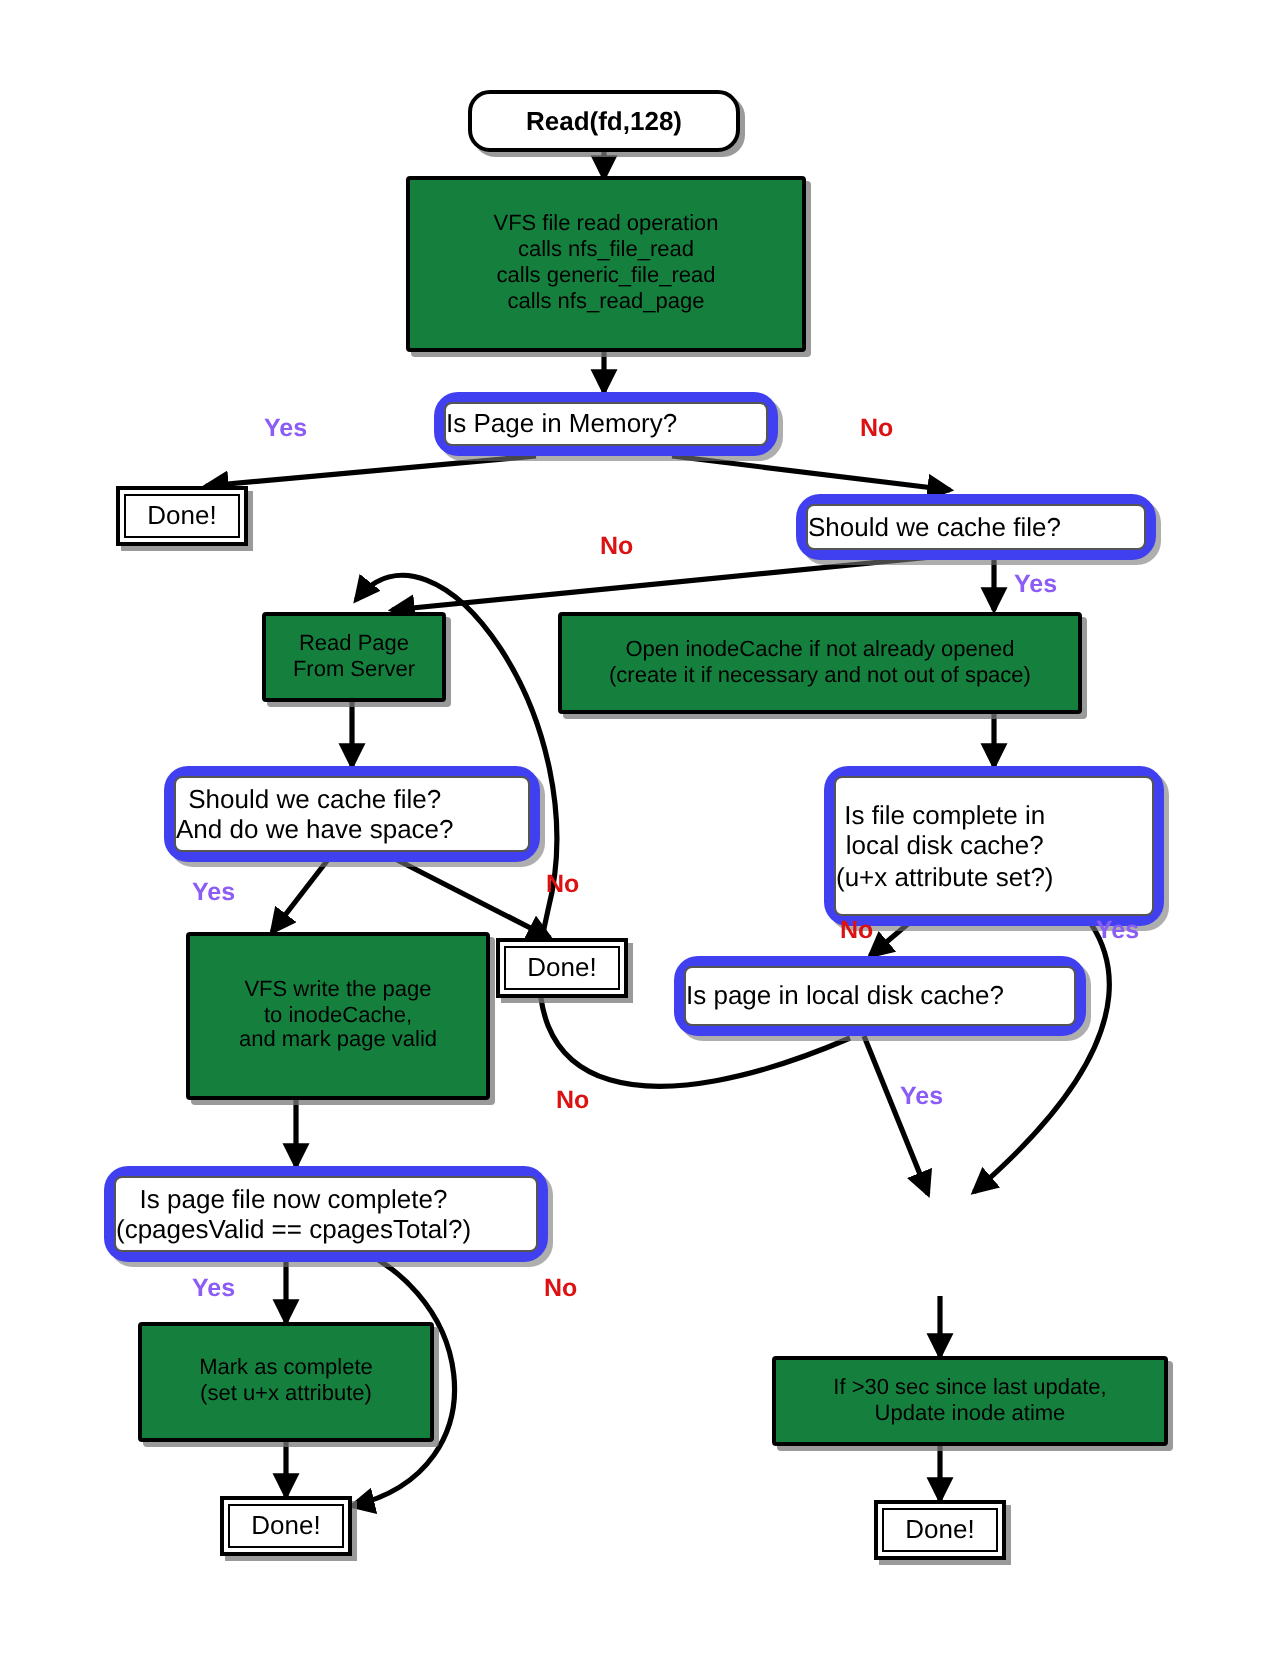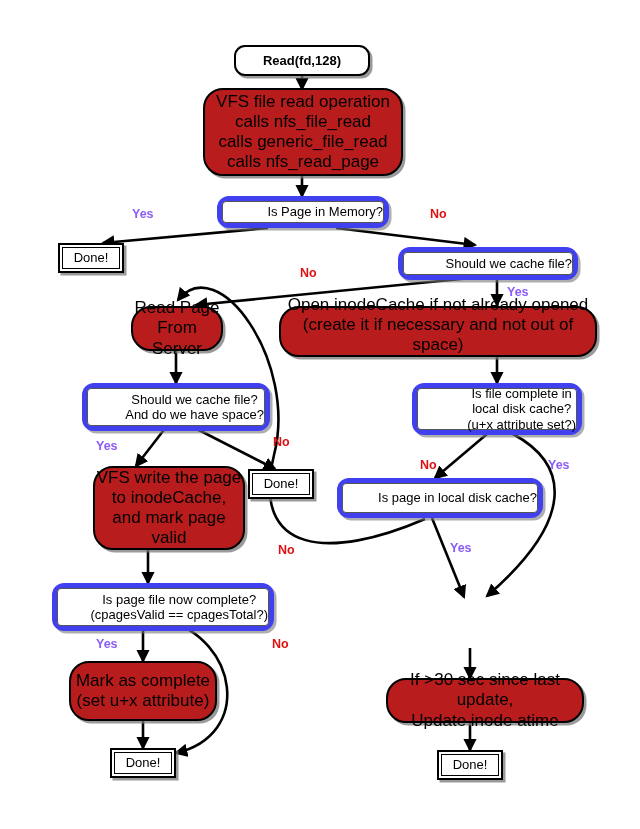--- a/index.html
+++ b/index.html
@@ -46,43 +46,43 @@
     border-radius: 11px;
     background: #fff;
     font-weight: bold;
     font-size: 13px;
     box-shadow: 2.5px 2.5px 0 0 rgba(120,120,120,0.75);
   }
 
   
   .n-proc {
     border: 2.5px solid #000;
-    border-radius: 20px;
-    background: #b91c1c;
-    font-size: 17px;
+    border-radius: 2px;
+    background: #15803d;
+    font-size: 11px;
     box-shadow: 2.5px 2.5px 0 0 rgba(120,120,120,0.75);
   }
 
   
   .n-dec {
     border-radius: 12px;
     background: #4040f0;
     padding: 5px;
     box-shadow: 2.5px 2.5px 0 0 rgba(120,120,120,0.6);
   }
   .n-dec .inner {
     width: 100%;
     height: 100%;
     box-sizing: border-box;
     background: #fff;
     border: 1.5px solid #555;
     border-radius: 4px;
     display: flex;
     align-items: center;
-    justify-content: flex-end;
+    justify-content: flex-start;
     font-size: 13px;
   }
 
   
   .n-done {
     border: 2px solid #000;
     background: #fff;
     padding: 2px;
     font-size: 13px;
     box-shadow: 2.5px 2.5px 0 0 rgba(120,120,120,0.75);
@@ -192,33 +192,33 @@
     <span class="inner">
       <span class="lbl">Should we cache file?</span>
     </span>
   </div>
 
   <div class="node n-proc" style="left:131px; top:306px; width:92px; height:45px;">
     <span class="lbl">Read Page
 From Server</span>
   </div>
 
-  <div class="node n-proc" style="left:279px; top:306px; width:318px; height:51px;align-items:flex-end;">
+  <div class="node n-proc" style="left:279px; top:306px; width:262px; height:51px;">
     <span class="lbl">Open inodeCache if not already opened
 (create it if necessary and not out of space)</span>
   </div>
 
   <div class="node n-dec" style="left:82px; top:383px; width:188px; height:48px;">
     <span class="inner">
       <span class="lbl">Should we cache file?
 And do we have space?</span>
     </span>
   </div>
 
-  <div class="node n-dec" style="left:412px; top:383px; width:170px; height:52px;">
+  <div class="node n-dec" style="left:412px; top:383px; width:170px; height:80px;">
     <span class="inner">
       <span class="lbl">Is file complete in
 local disk cache?
 (u+x attribute set?)</span>
     </span>
   </div>
 
   <div class="node n-done" style="left:248px; top:469px; width:66px; height:30px;">
     <span class="inner">
       <span class="lbl">Done!</span>

